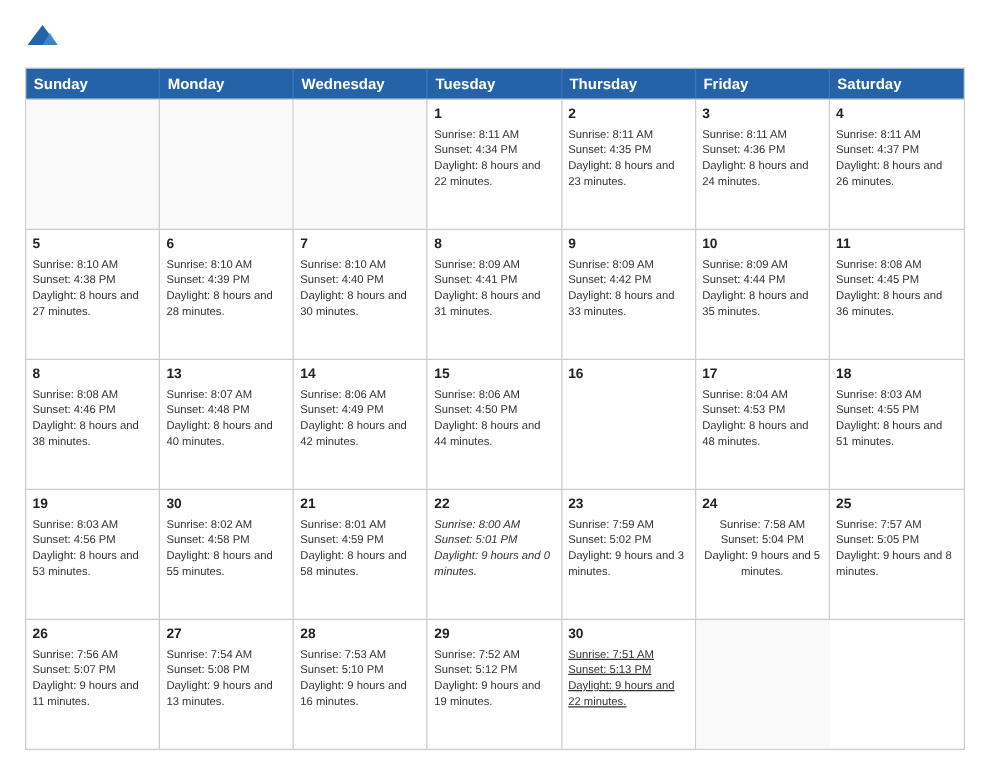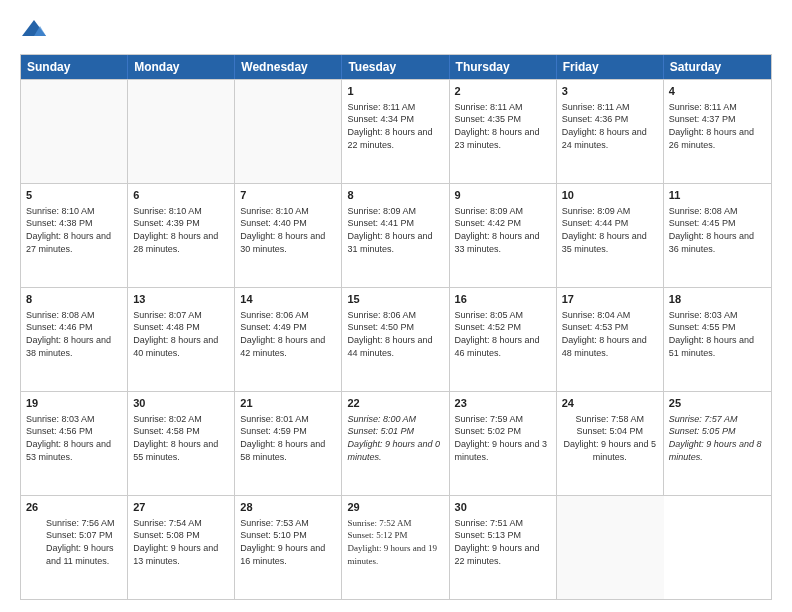--- a/index.html
+++ b/index.html
@@ -239,23 +239,20 @@
 Daylight: 8 hours and 42 minutes.</div>
           </div>
           <div class="cal-cell">
             <div class="day-num">15</div>
             <div class="cell-text" style="white-space: pre-line;">Sunrise: 8:06 AM
 Sunset: 4:50 PM
 Daylight: 8 hours and 44 minutes.</div>
           </div>
           <div class="cal-cell">
             <div class="day-num">16</div>
-            <div class="cell-text" style="white-space: pre-line;">Sunrise: 8:05 AM
-Sunset: 4:52 PM
-Daylight: 8 hours and 46 minutes.</div>
           </div>
           <div class="cal-cell">
             <div class="day-num">17</div>
             <div class="cell-text" style="white-space: pre-line;">Sunrise: 8:04 AM
 Sunset: 4:53 PM
 Daylight: 8 hours and 48 minutes.</div>
           </div>
           <div class="cal-cell">
             <div class="day-num">18</div>
             <div class="cell-text" style="white-space: pre-line;">Sunrise: 8:03 AM
@@ -295,53 +292,53 @@
 Daylight: 9 hours and 3 minutes.</div>
           </div>
           <div class="cal-cell">
             <div class="day-num">24</div>
             <div class="cell-text" style="white-space: pre-line; text-align: center;">Sunrise: 7:58 AM
 Sunset: 5:04 PM
 Daylight: 9 hours and 5 minutes.</div>
           </div>
           <div class="cal-cell">
             <div class="day-num">25</div>
-            <div class="cell-text" style="white-space: pre-line; font-style: italic;">Sunrise: 7:57 AM
+            <div class="cell-text" style="white-space: pre-line;">Sunrise: 7:57 AM
 Sunset: 5:05 PM
 Daylight: 9 hours and 8 minutes.</div>
           </div>
         </div>
         <div class="cal-row">
           <div class="cal-cell">
             <div class="day-num">26</div>
-            <div class="cell-text" style="white-space: pre-line; margin-left: 20px;">Sunrise: 7:56 AM
+            <div class="cell-text" style="white-space: pre-line;">Sunrise: 7:56 AM
 Sunset: 5:07 PM
 Daylight: 9 hours and 11 minutes.</div>
           </div>
           <div class="cal-cell">
             <div class="day-num">27</div>
             <div class="cell-text" style="white-space: pre-line;">Sunrise: 7:54 AM
 Sunset: 5:08 PM
 Daylight: 9 hours and 13 minutes.</div>
           </div>
           <div class="cal-cell">
             <div class="day-num">28</div>
             <div class="cell-text" style="white-space: pre-line;">Sunrise: 7:53 AM
 Sunset: 5:10 PM
 Daylight: 9 hours and 16 minutes.</div>
           </div>
           <div class="cal-cell">
             <div class="day-num">29</div>
-            <div class="cell-text" style="white-space: pre-line; font-family: Liberation Serif, serif;">Sunrise: 7:52 AM
+            <div class="cell-text" style="white-space: pre-line;">Sunrise: 7:52 AM
 Sunset: 5:12 PM
 Daylight: 9 hours and 19 minutes.</div>
           </div>
           <div class="cal-cell">
             <div class="day-num">30</div>
-            <div class="cell-text" style="white-space: pre-line;">Sunrise: 7:51 AM
+            <div class="cell-text" style="white-space: pre-line; text-decoration: underline;">Sunrise: 7:51 AM
 Sunset: 5:13 PM
 Daylight: 9 hours and 22 minutes.</div>
           </div>
           <div class="cal-cell empty"></div>
         </div>
       </div>
   </div>
 </div>
 
 </body></html>

